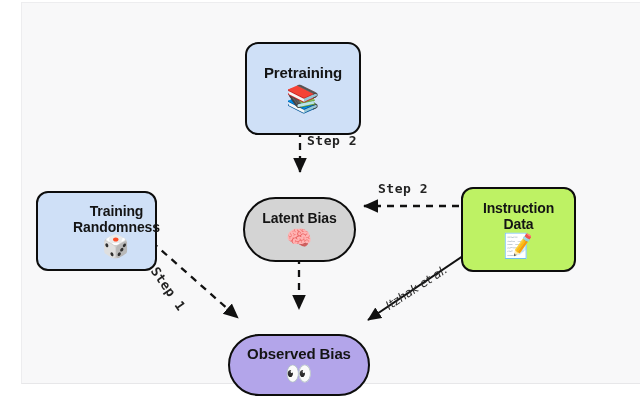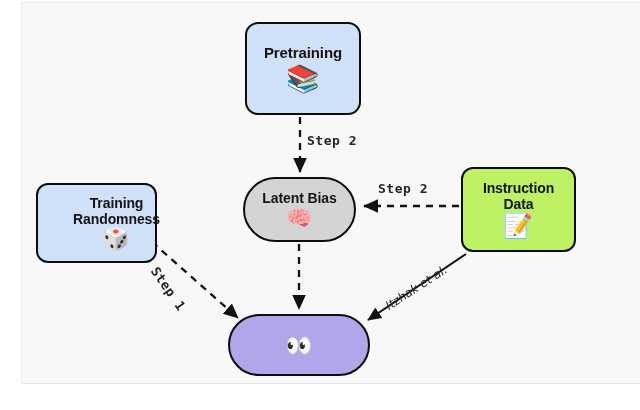--- a/index.html
+++ b/index.html
@@ -40,20 +40,21 @@
   }
   .node {
     position: absolute;
     box-sizing: border-box;
     border: 2.5px solid #0d0d0d;
     display: flex;
     flex-direction: column;
     align-items: center;
     justify-content: center;
     text-align: center;
+    margin-top: 20px;
   }
   .node .nlabel {
     font-weight: bold;
     color: #141414;
     line-height: 1.14;
     letter-spacing: -0.1px;
     white-space: pre-line;
   }
   .node .nicon {
     line-height: 1;
@@ -68,21 +69,21 @@
   }
   #node-pretraining {
     left: 245px; top: 22px; width: 116px; height: 93px;
     background: #cfe0f7;
     border-radius: 13px;
   }
   #node-pretraining .nlabel { font-size: 15px; }
   #node-pretraining .nicon { font-size: 27px; margin-top: 5px; }
 
   #node-training-randomness {
-    left: 36px; top: 183px; width: 121px; height: 80px;
+    left: 36px; top: 171px; width: 121px; height: 80px;
     background: #cfe0f7;
     border-radius: 12px;
     padding-left: 40px;
   }
   #node-training-randomness .nlabel { font-size: 14px; }
   #node-training-randomness .nicon { font-size: 22px; margin-top: 1px; }
 
   #node-latent-bias {
     left: 243px; top: 177px; width: 113px; height: 65px;
     background: #d4d4d4;
@@ -185,20 +186,21 @@
     <div class="nicon">🧠</div>
   </div>
 
   <div class="node box" id="node-instruction-data">
     <div class="nlabel">Instruction
 Data</div>
     <div class="nicon">📝</div>
   </div>
 
   <div class="node stadium" id="node-observed-bias">
+    <div class="nlabel">Observed Bias</div>
     <div class="nicon">👀</div>
   </div>
 
   <div class="edge-label" id="label-step2-vertical">Step 2</div>
 
   <div class="edge-label" id="label-step2-horizontal">Step 2</div>
 
   <div class="edge-label" id="label-step1">Step 1</div>
 
   <div id="label-itzhak">Itzhak et al.</div>

